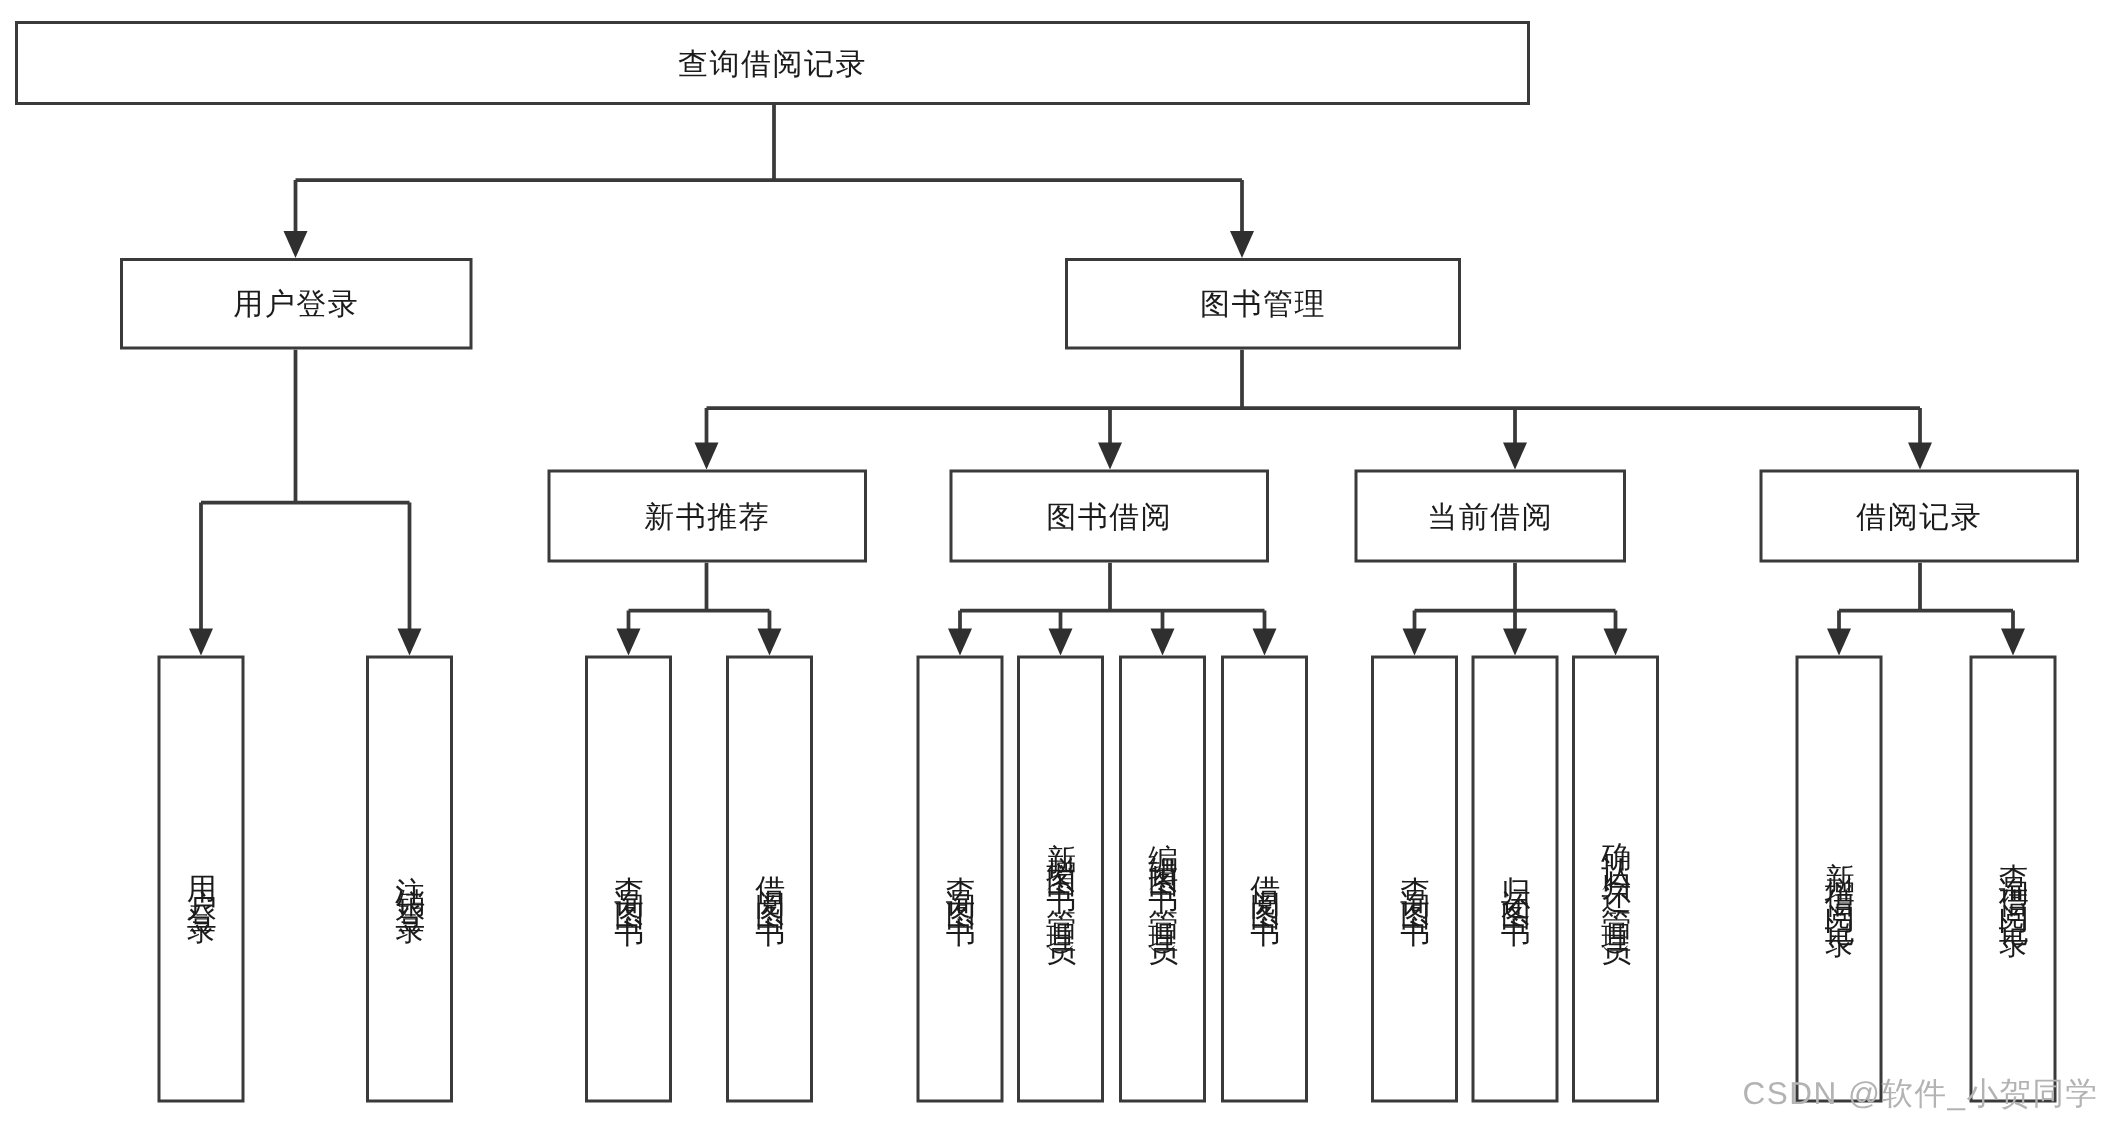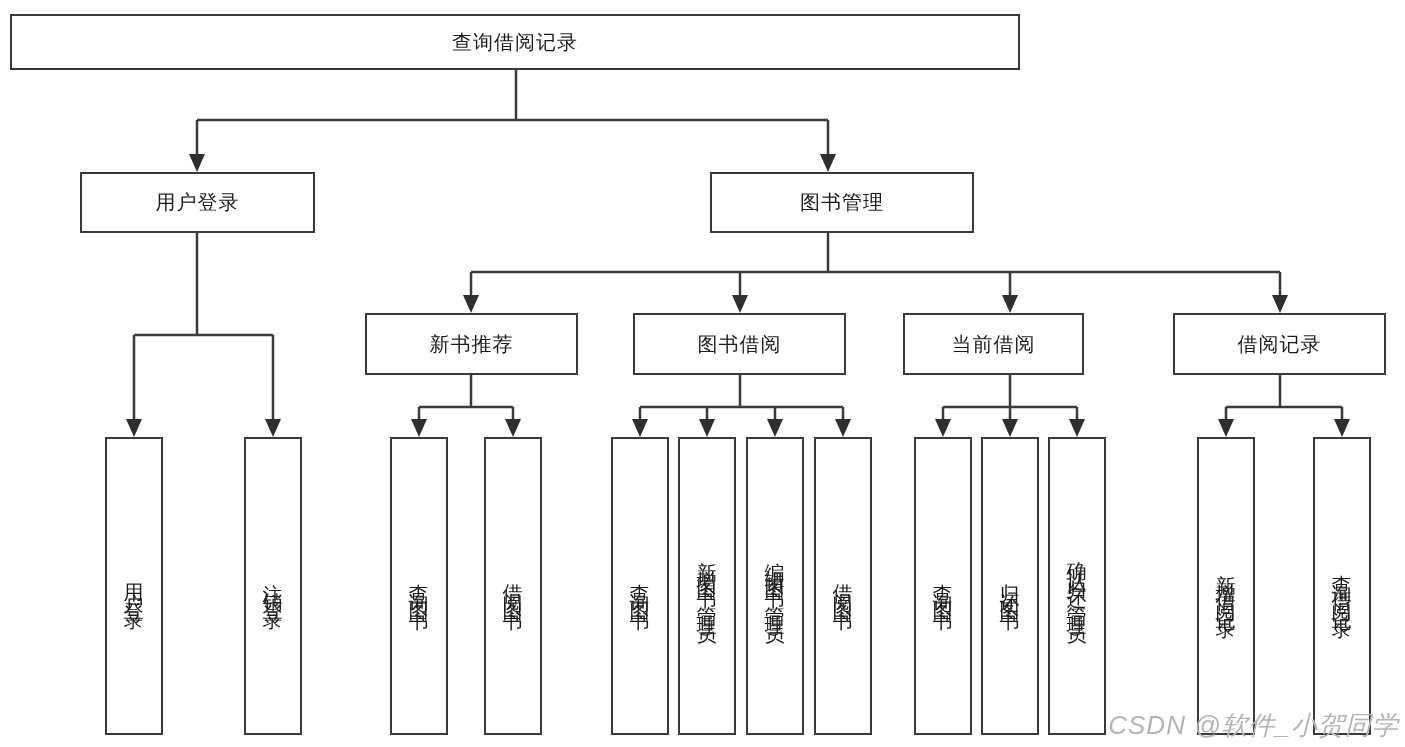--- a/index.html
+++ b/index.html
@@ -23,25 +23,24 @@
   .vnode{font-size:20px;}
   .vnode span{
     writing-mode:vertical-rl;
     text-orientation:mixed;
     letter-spacing:9px;
     line-height:1.1;
   }
   .watermark{
     position:absolute;
     right:6px;bottom:4px;
-    font-size:26px;
+    font-size:21px;
     color:#b3b3b3;
     letter-spacing:1px;
     white-space:nowrap;
-    font-style:italic;
   }
 </style>
 </head>
 <body>
 
 <div class="canvas">
 
   <svg class="wires" width="1405" height="747" viewBox="0 0 1405 747">
     <g stroke="#3a3a3a" stroke-width="2.5" fill="none">
       <path d="M516,70 V120 M197,120 H828 M197,120 V157 M828,120 V157"></path>

